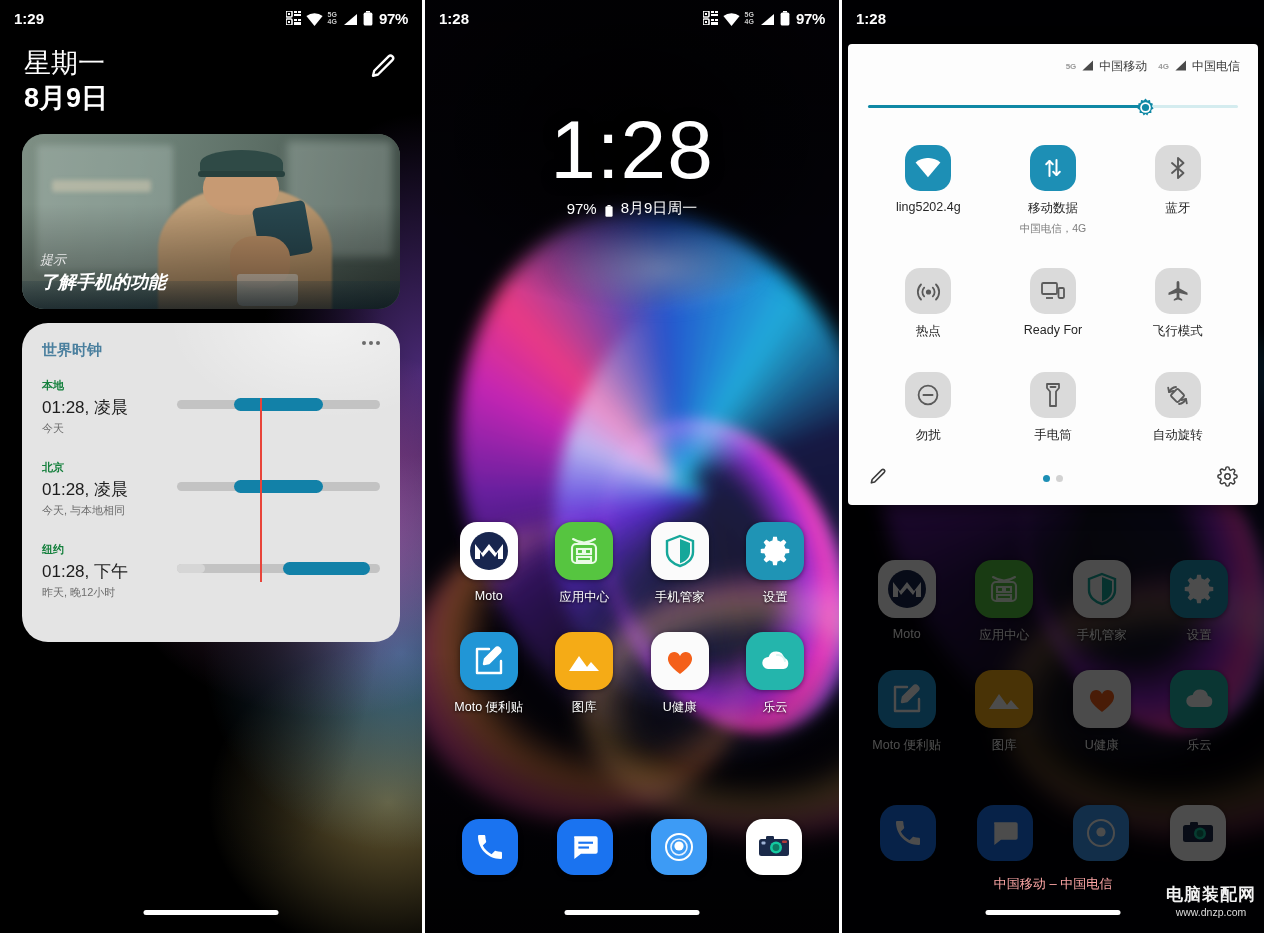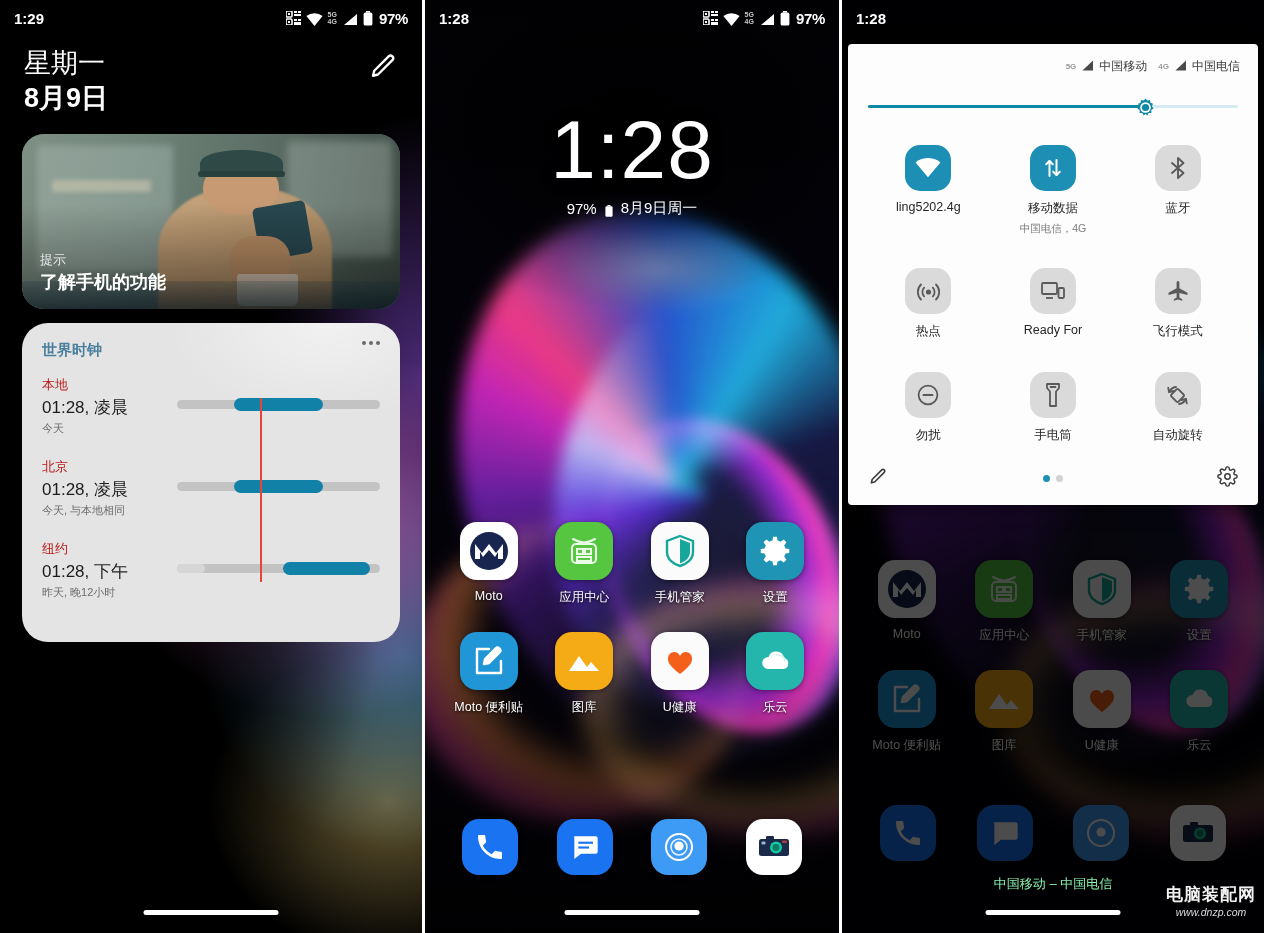--- a/index.html
+++ b/index.html
@@ -105,29 +105,29 @@
   #card-express { padding: 18px 20px 20px 20px; height: 86px; }
   #card-express .card-sub { margin-top: 12px; }
 
   
   #card-tip {
     margin: 0 22px 14px 22px;
     height: 175px; border-radius: 22px; position: relative; overflow: hidden;
     background: linear-gradient(160deg,#5a6b60 0%, #6d7d6e 40%, #44544c 100%);
   }
   .tip-photo { position: absolute; inset: 0; }
-  .tip-labels { position: absolute; left: 18px; bottom: 14px; z-index: 4; }
+  .tip-labels { position: absolute; left: 18px; bottom: 14px; z-index: 4; font-style: italic; }
   .tip-kicker { color:#e9e9e9; font-size: 13px; line-height: 18px; }
   .tip-title { color:#fff; font-size: 18px; font-weight: 700; line-height: 26px; }
 
   
   #card-clock { padding: 18px 20px 22px 20px; }
   .clock-rows { position: relative; z-index: 2; margin-top: 14px; }
   .clock-row { position: relative; margin-bottom: 14px; height: 68px; }
-  .cr-city { color:#b91c1c; font-size: 13px; font-weight: 400; line-height: 22px; }
+  .cr-city { color:#15803d; font-size: 11px; font-weight: 700; line-height: 22px; }
   .cr-time { color:#1c1c1c; font-size: 17px; font-weight: 500; line-height: 24px; }
   .cr-note { color:#6d6d6d; font-size: 11px; line-height: 16px; }
   .cr-track {
     position: absolute; left: 135px; right: 0; top: 26px;
     height: 9px; border-radius: 5px; background: #c3c3c3;
   }
   .cr-track .edge-dim { position:absolute; top:0; bottom:0; background:#d6d6d6; border-radius:5px; }
   .cr-fill {
     position: absolute; top: -2px; height: 13px;
     background: #1281a8; border-radius: 7px;
@@ -244,27 +244,27 @@
   .qs-foot {
     display:flex; align-items:center; justify-content: space-between;
     padding: 8px 6px 4px 6px;
   }
   .qs-pages { display:flex; gap:6px; align-items:center; }
   .qs-pages i { width:7px; height:7px; border-radius:50%; background:#d2d2d2; display:block; }
   .qs-pages i.active { background:#1d8fb5; }
 
   .qs-carrier-bottom {
     position: absolute; bottom: 40px; left:0; right:0; text-align:center;
-    color: #86efac; font-size: 13px; z-index: 22;
+    color: #fca5a5; font-size: 13px; z-index: 22;
   }
   .watermark {
     position: absolute; right: 8px; bottom: 14px; z-index: 40; text-align: center;
   }
   .wm-cn { color:#f2f2f2; font-size: 17px; font-weight: 700; letter-spacing:1px; line-height: 20px;}
-  .wm-url { color:#dcdcdc; font-size: 10.5px; line-height: 14px; font-style: italic; }
+  .wm-url { color:#dcdcdc; font-size: 10.5px; line-height: 14px; }
 
   .ghost-grid {
     position: absolute; left: 0; right: 0; top: 560px;
     display: grid; grid-template-columns: repeat(4,1fr); row-gap: 26px;
     padding: 0 16px;
   }
   .ghost-dock {
     position: absolute; left:0; right:0; bottom: 72px;
     display: grid; grid-template-columns: repeat(4,1fr); padding: 0 18px;
     justify-items:center;

